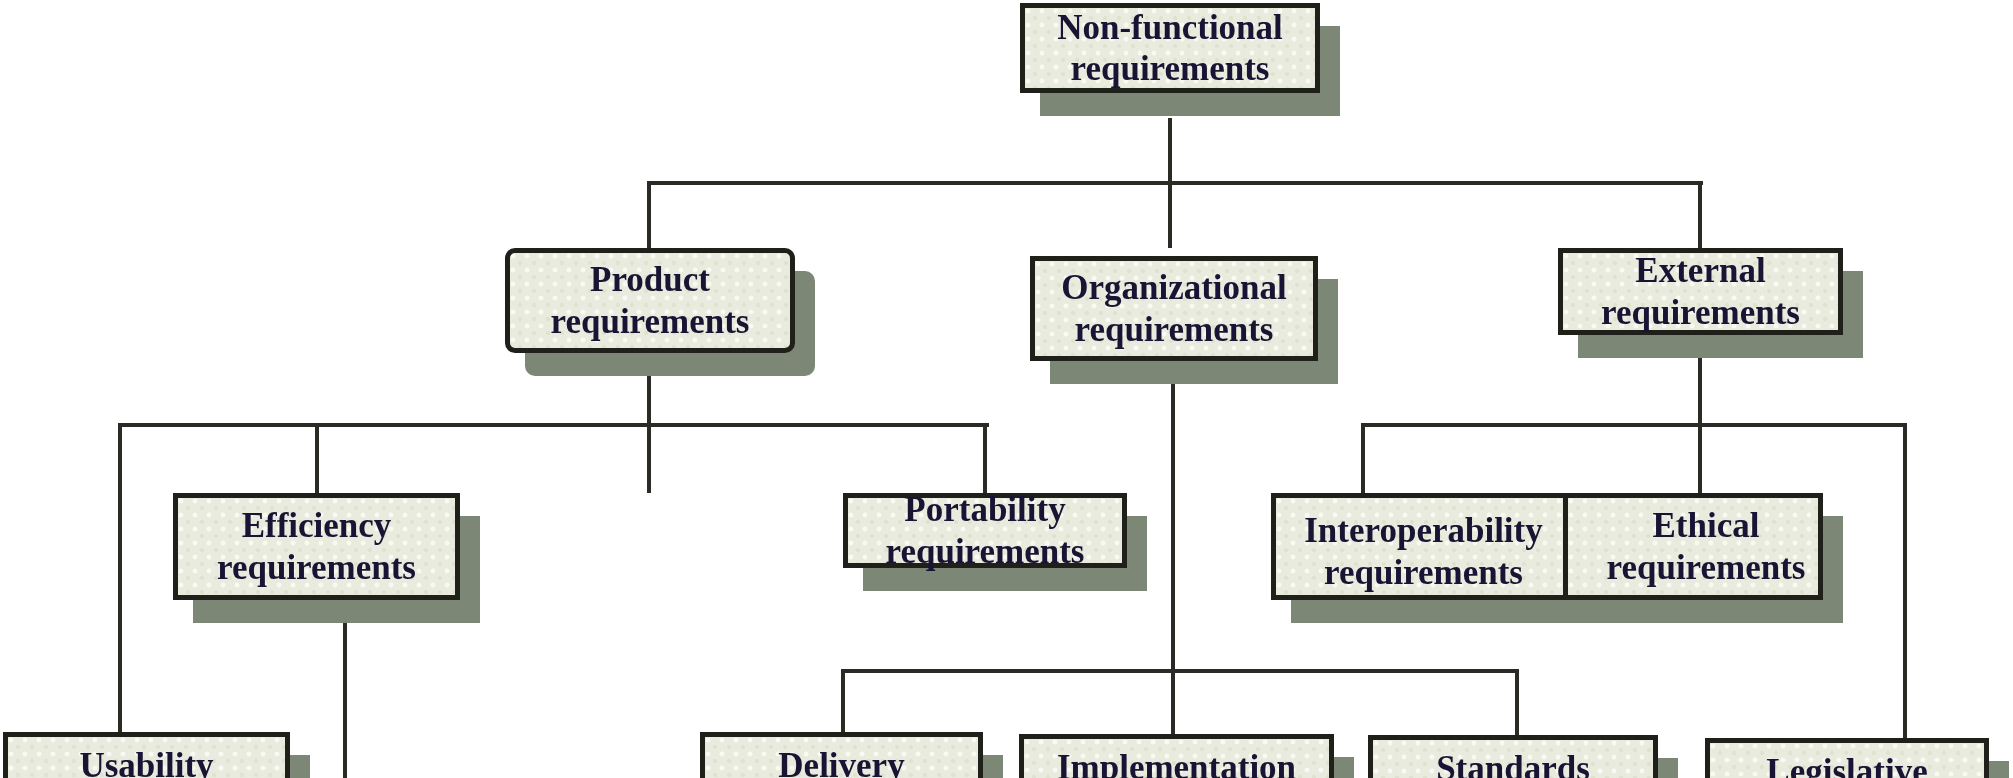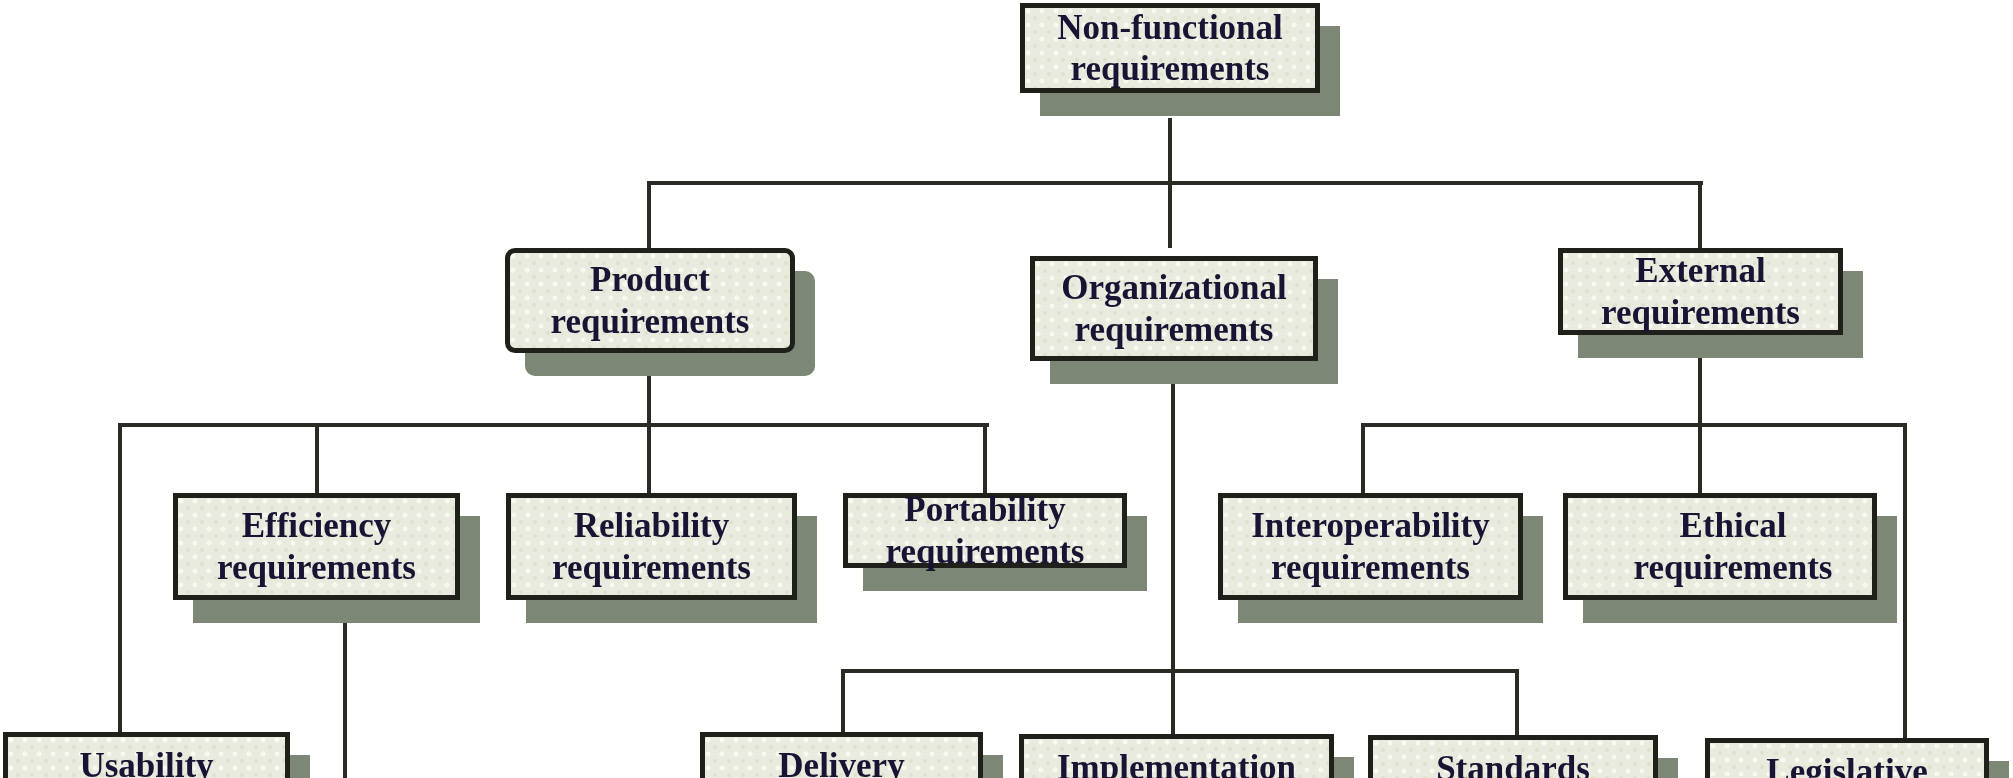--- a/index.html
+++ b/index.html
@@ -36,22 +36,22 @@
   .hl{height:4px;}
 
   
   .n-root          {left:1020px;top:3px;  width:300px;height:90px;}
   .n-product       {left:505px; top:248px;width:290px;height:105px;border-radius:10px;}
   .n-organizational{left:1030px;top:248px;width:288px;height:105px;margin-top:8px;}
   .n-external      {left:1558px;top:248px;width:285px;height:87px;}
   .n-efficiency    {left:173px; top:493px;width:287px;height:107px;text-align:center;}
   .n-reliability   {left:506px; top:493px;width:291px;height:107px;}
   .n-portability   {left:843px; top:493px;width:284px;height:75px;}
-  .n-interoperability{left:1218px;top:493px;width:305px;height:107px;}
-  .n-ethical       {left:1563px;top:493px;width:314px;height:107px;padding-left:32px;}
+  .n-interoperability{left:1271px;top:493px;width:305px;height:107px;align-items:flex-end;}
+  .n-ethical       {left:1563px;top:493px;width:260px;height:107px;padding-left:32px;}
   .n-usability     {left:3px;   top:732px;width:287px;height:110px;}
   .n-delivery      {left:700px; top:732px;width:283px;height:110px;}
   .n-implementation{left:1019px;top:734px;width:315px;height:110px;}
   .n-standards     {left:1368px;top:735px;width:290px;height:110px;}
   .n-legislative   {left:1705px;top:738px;width:284px;height:110px;}
 </style>
 </head>
 <body>
 
 <div id="stage">
@@ -93,23 +93,20 @@
   <div class="node n-organizational">
     <span>Organizational requirements</span>
   </div>
   <div class="node n-external">
     <span>External requirements</span>
   </div>
 
   <div class="node n-efficiency">
     <span>Efficiency requirements</span>
   </div>
-  <div class="node n-reliability">
-    <span>Reliability requirements</span>
-  </div>
   <div class="node n-portability">
     <span>Portability requirements</span>
   </div>
   <div class="node n-interoperability">
     <span>Interoperability requirements</span>
   </div>
   <div class="node n-ethical">
     <span>Ethical requirements</span>
   </div>
 

